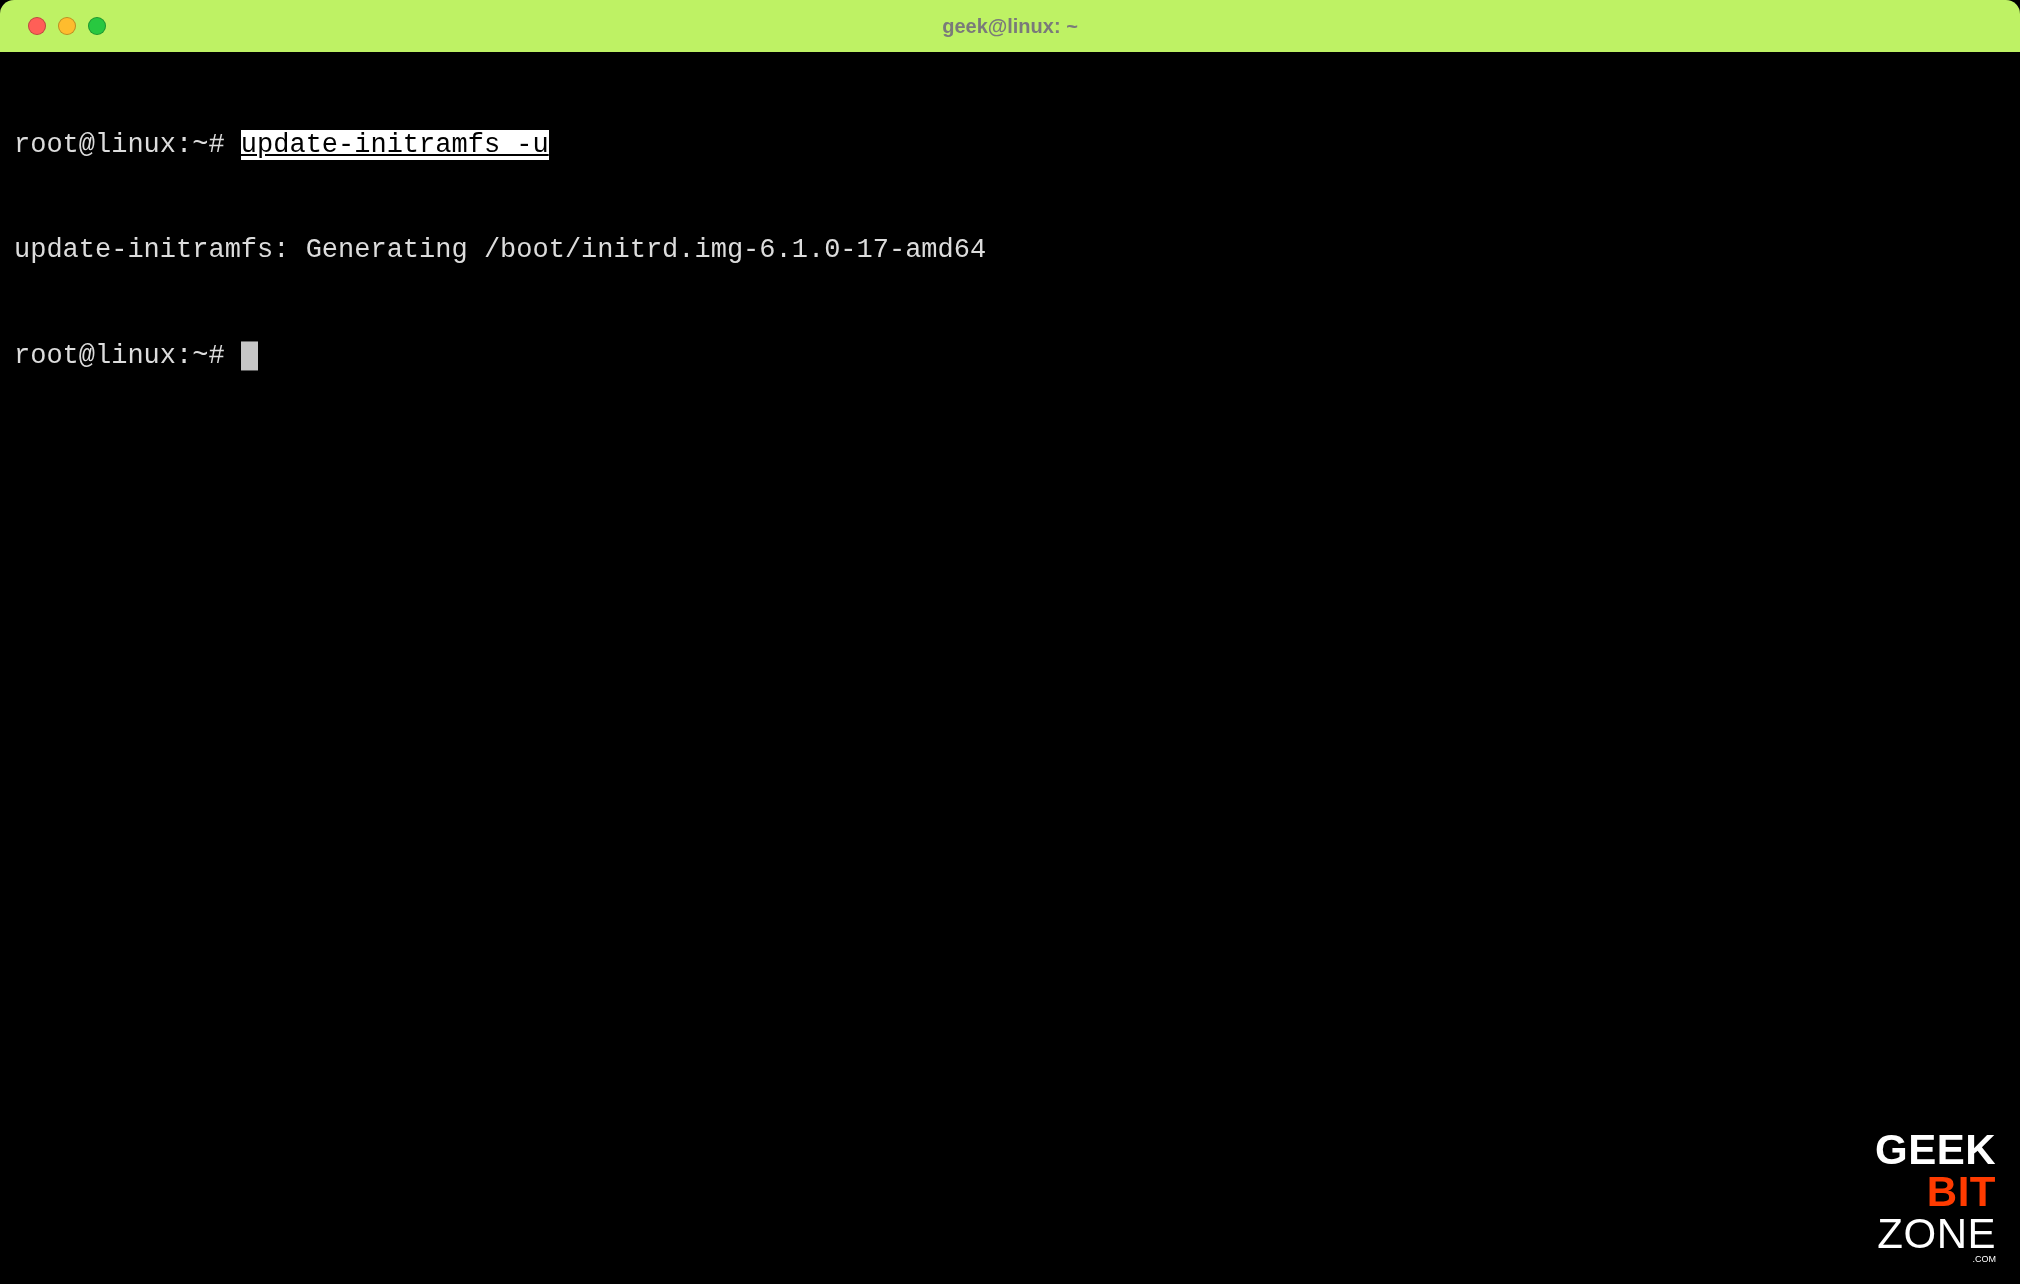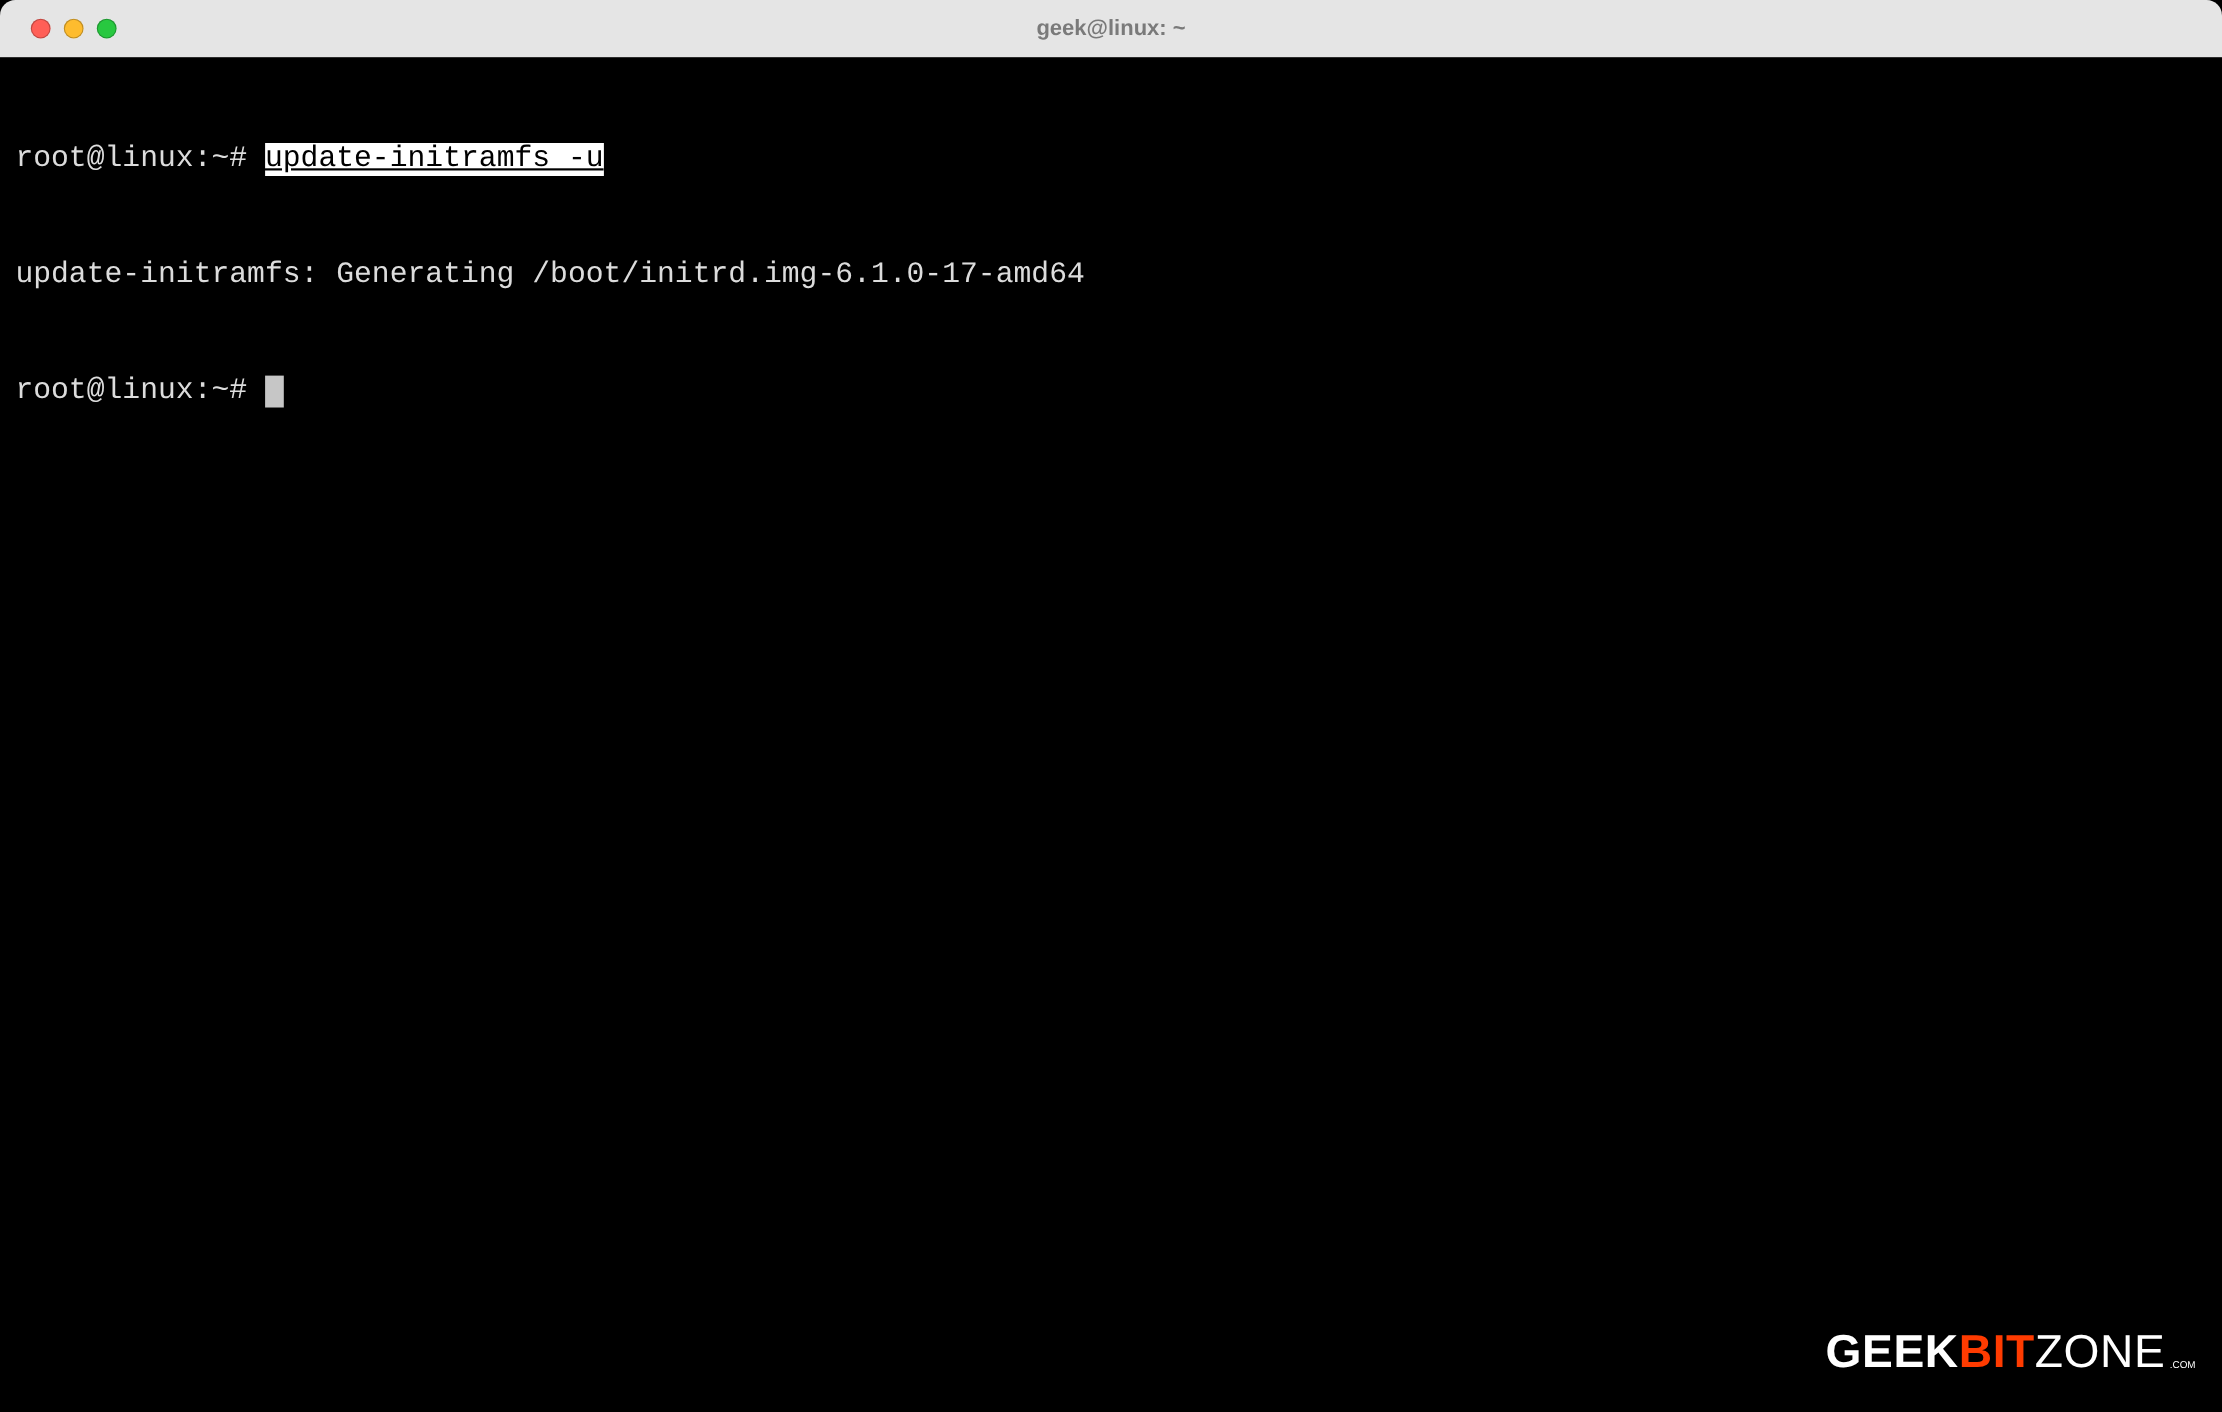--- a/index.html
+++ b/index.html
@@ -21,21 +21,21 @@
       border-radius: 14px;
       overflow: hidden;
     }
 
     .titlebar {
       position: relative;
       height: 52px;
       display: flex;
       align-items: center;
       padding-left: 28px;
-      background: #e5e5e5;
+      background: #bef264;
     }
 
     .traffic-lights {
       display: flex;
       gap: 12px;
       align-items: center;
     }
     .light {
       width: 18px;
       height: 18px;
@@ -76,28 +76,29 @@
       width: 0.62em;
       height: 1.05em;
       background: #c6c6c6;
       vertical-align: text-bottom;
       transform: translateY(-0.02em);
     }
 
     .watermark {
       position: absolute;
       right: 24px;
-      bottom: 34px;
+      bottom: 16px;
       font-family: Impact, "Arial Black", "Franklin Gothic Bold", sans-serif;
       letter-spacing: 0.5px;
       font-size: 42px;
       line-height: 1;
       display: flex;
       align-items: flex-end;
       user-select: none;
+      flex-direction: column;
     }
     .watermark .wm-geek { color: #fff; font-weight: 700; }
     .watermark .wm-bit  { color: #ff3b00; font-weight: 900; }
     .watermark .wm-zone { color: #fff; font-weight: 400; }
     .watermark .wm-com  { color: #fff; font-size: 9px; margin-left: 4px; margin-bottom: 4px; letter-spacing: 0; text-align: right; }
   </style>
 </head>
 <body>
 
 <div class="window">

